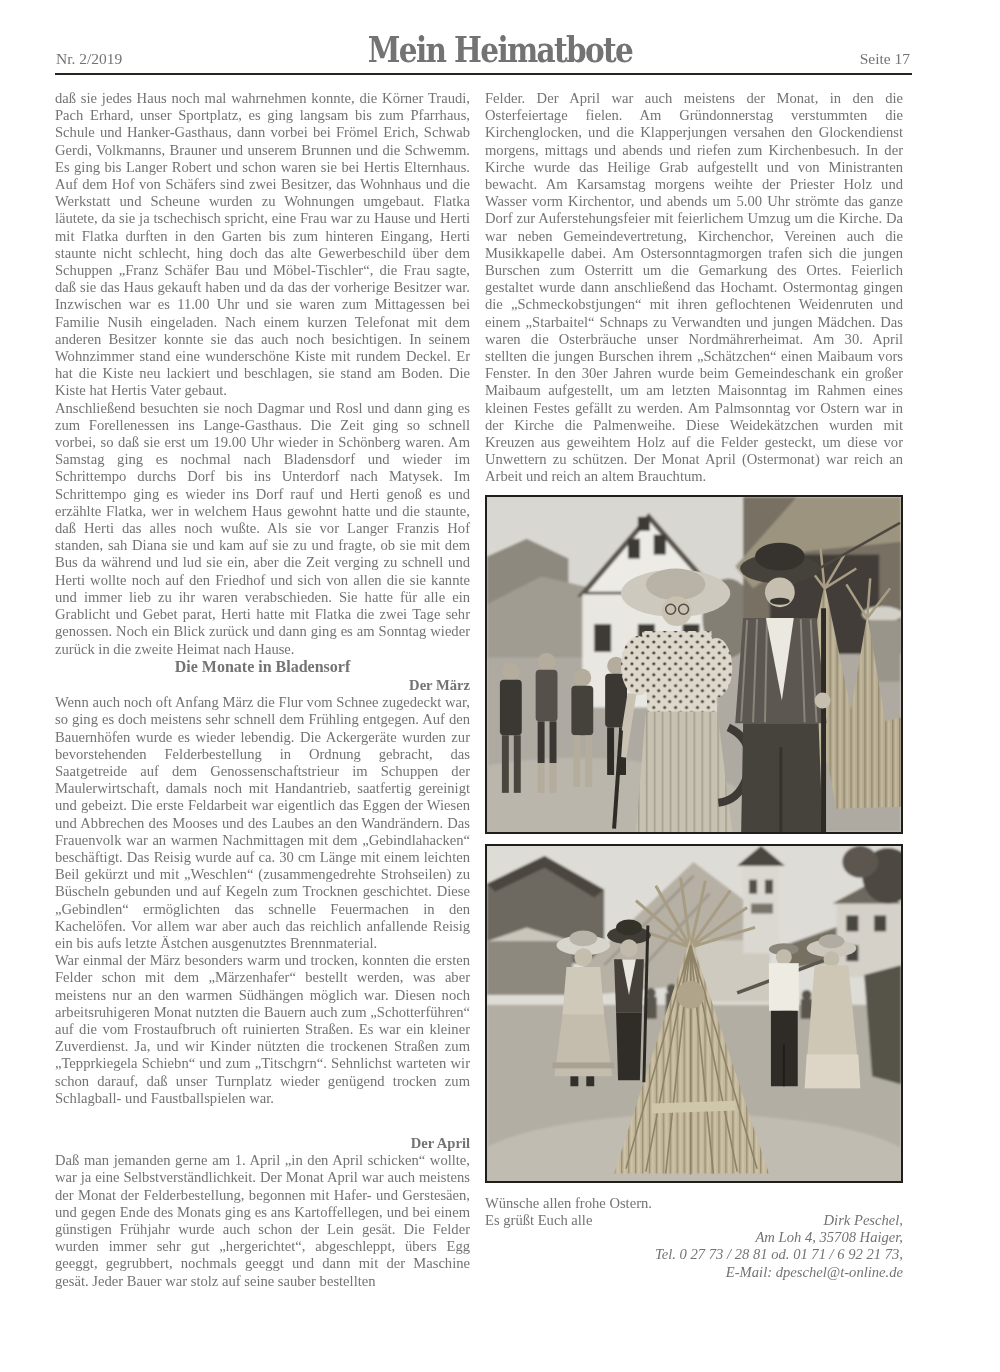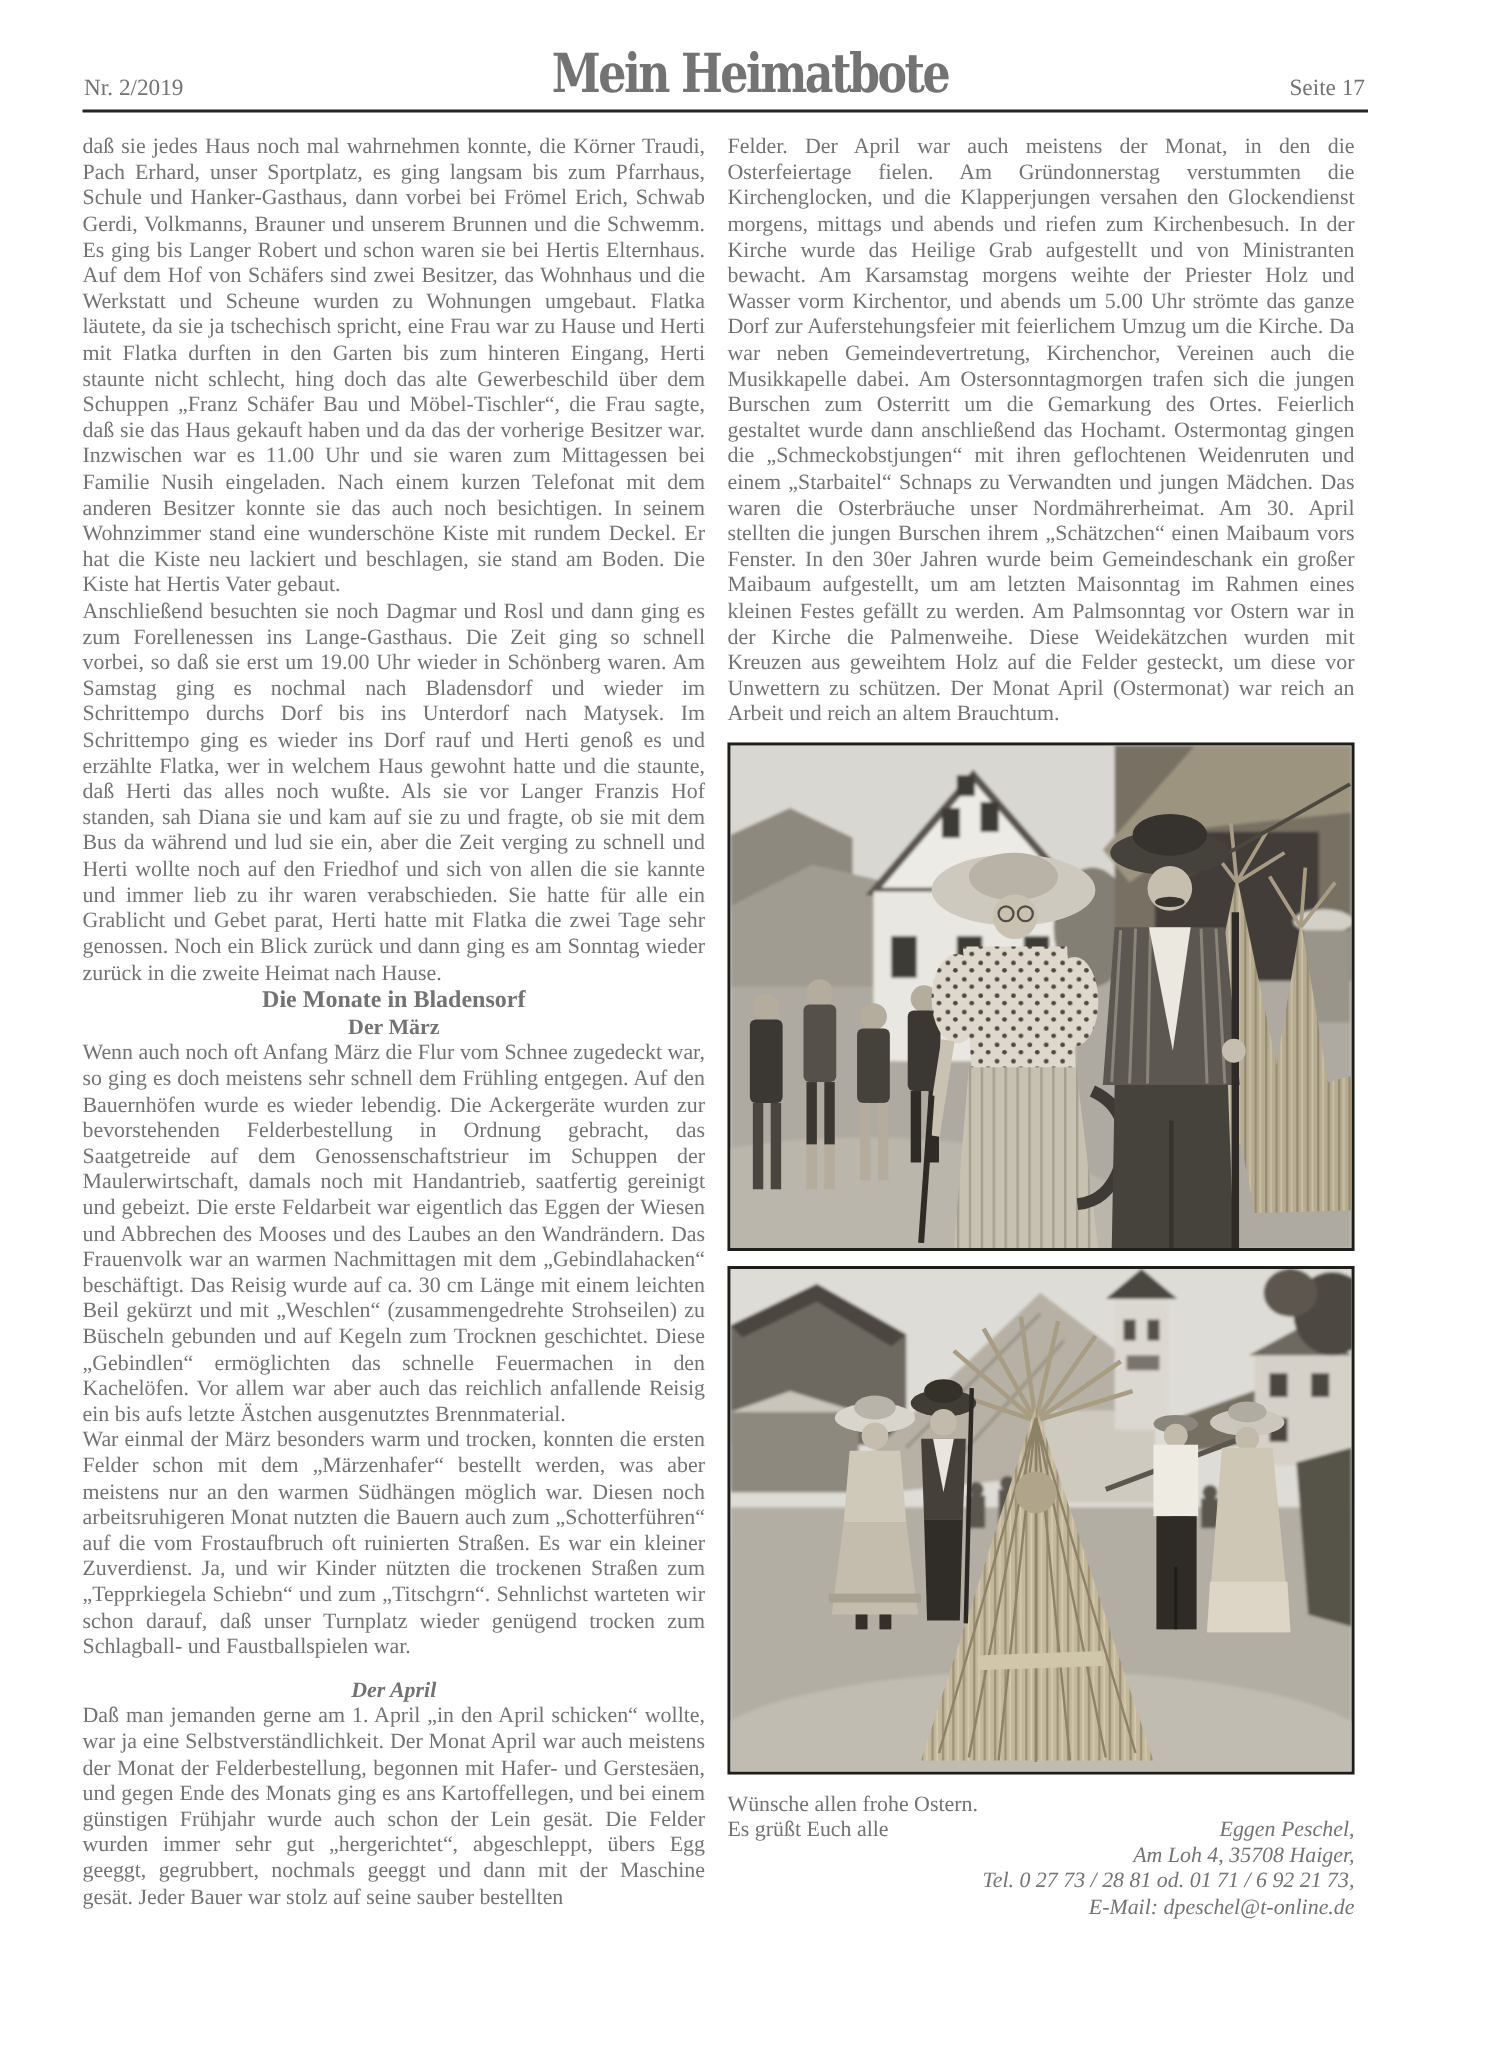--- a/index.html
+++ b/index.html
@@ -15,23 +15,23 @@
     letter-spacing:-2px;transform:scaleX(.82);
   }
   .pageno{position:absolute;top:50px;right:90px;font-size:15.5px;}
   .rule{position:absolute;left:55px;top:73px;width:857px;height:2px;background:#26251f;}
   
   .col{position:absolute;top:90px;font-size:14.6px;line-height:17.2px;text-align:justify;}
   .col p{margin:0;}
   .col-left{left:55px;width:415px;}
   .col-right{left:485px;width:418px;}
   .section-title{text-align:center;font-weight:bold;font-size:16px;margin:12px 0 4px;}
-  .subhead{font-weight:bold;text-align:center;}
+  .subhead{font-weight:bold;text-align:right;}
   .subhead.maerz{margin-top:2px;}
-  .subhead.april{margin-top:12px;font-style:italic;}
+  .subhead.april{margin-top:28px;}
   
   figure{margin:9px 0 0 0;}
   .photo{display:block;width:418px;height:auto;border:2px solid #1f1e1b;box-sizing:border-box;background:#d9d7d1;}
   .caption{font-style:italic;margin-top:7px !important;text-align:left !important;}
   .wishes{margin-top:12px !important;text-align:left !important;}
   .sig-row{display:flex;justify-content:space-between;align-items:center;}
   .sig-name{font-style:italic;}
   .sig-block{text-align:right;font-style:italic;}
 </style>
 </head>
@@ -253,21 +253,21 @@
           <circle cx="347" cy="114" r="8" fill="#c2baaa"></circle>
           <polygon points="330,120 364,120 376,244 320,244" fill="#cfc7b6"></polygon>
           <polygon points="322,210 374,210 376,244 320,244" fill="#ddd6c6"></polygon>
         </g>
       </svg>
     </figure>
 
     <p class="wishes">Wünsche allen frohe Ostern.</p>
     <div class="sig-row">
       <span>Es grüßt Euch alle</span>
-      <span class="sig-name">Eggen Peschel,</span>
+      <span class="sig-name">Dirk Peschel,</span>
     </div>
     <div class="sig-block">
       <div>Am Loh 4, 35708 Haiger,</div>
       <div>Tel. 0 27 73 / 28 81 od. 01 71 / 6 92 21 73,</div>
       <div>E-Mail: dpeschel@t-online.de</div>
     </div>
   </div>
 
 </div>
 

